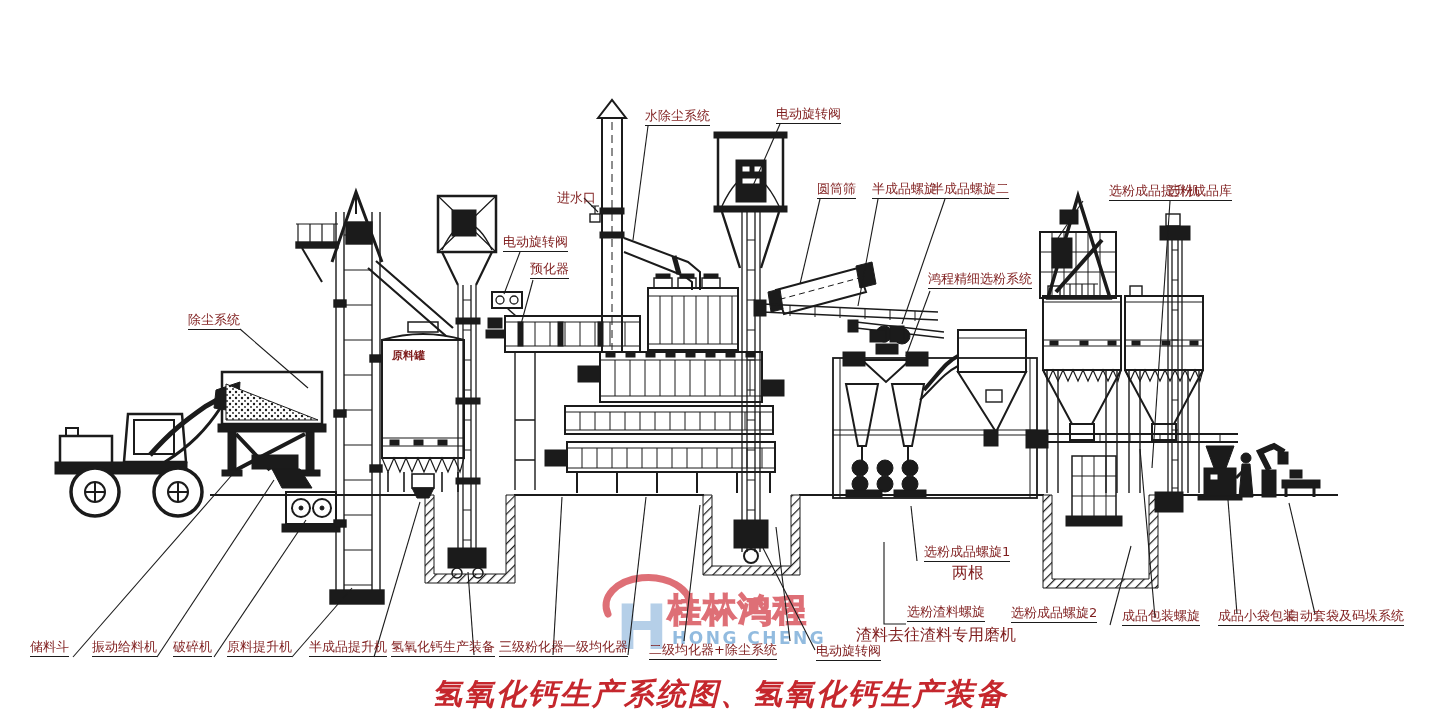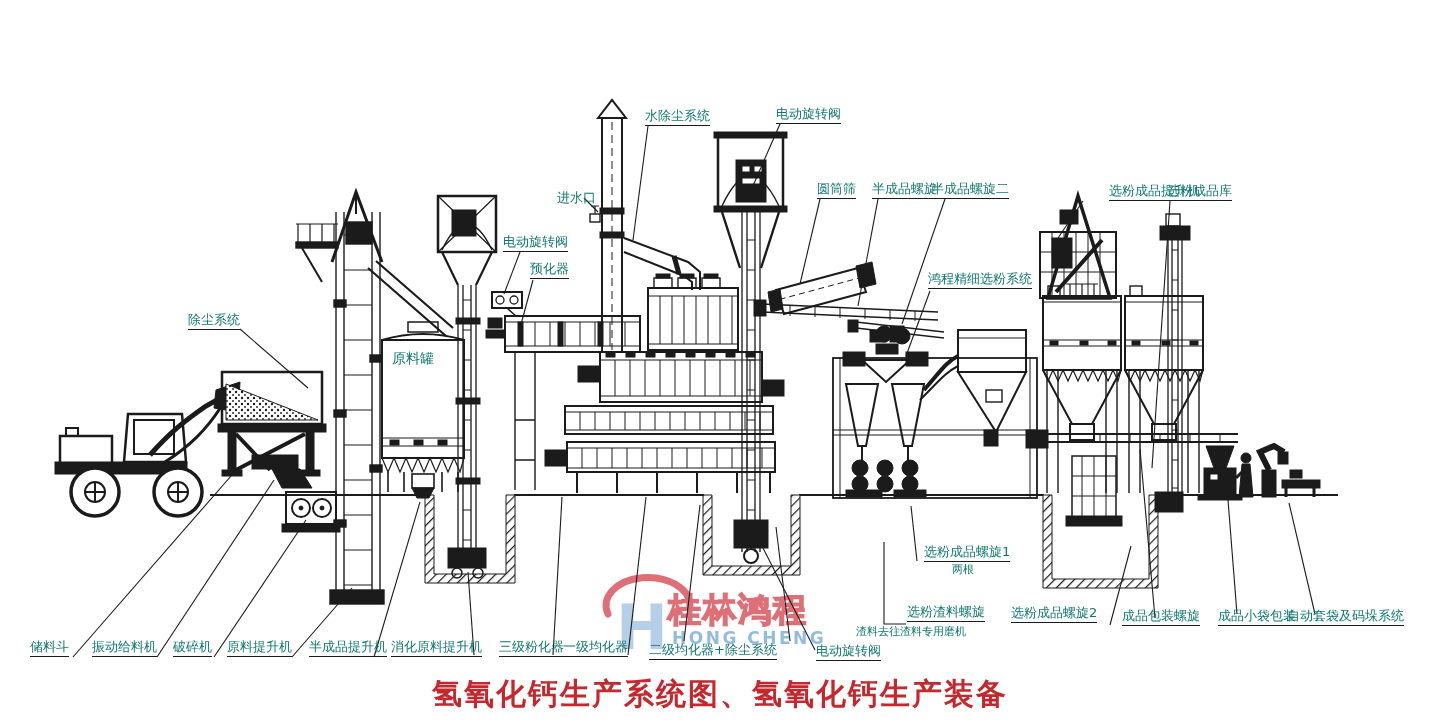--- a/index.html
+++ b/index.html
@@ -1,25 +1,25 @@
 <!DOCTYPE html>
 <html><head>
 <meta charset="utf-8">
 <style>
   html,body{margin:0;padding:0;background:#fff;}
   .stage{position:relative;width:1440px;height:726px;background:#fff;overflow:hidden;
          font-family:"DejaVu Sans","Liberation Sans",sans-serif;}
   svg{position:absolute;left:0;top:0;}
-  .lbl{position:absolute;font-size:13px;color:#0f766e;white-space:nowrap;line-height:1.15;}
+  .lbl{position:absolute;font-size:13px;color:#7f1d1d;white-space:nowrap;line-height:1.15;}
   .u{border-bottom:1.5px solid #1b1b1b;padding-bottom:1px;}
   .small{font-size:13px;}
-  .tank{font-size:14px;}
-  .note{font-size:11px;}
+  .tank{font-size:11px;font-weight:bold;}
+  .note{font-size:16px;}
   .title{position:absolute;left:0;top:674px;width:1440px;text-align:center;
-         color:#c5272d;font-size:30px;font-weight:bold;letter-spacing:2px;}
+         color:#c5272d;font-size:30px;font-weight:bold;letter-spacing:2px;font-style:italic;}
 </style>
 </head>
 <body>
 
 <div class="stage">
 
 <svg width="1440" height="726" viewBox="0 0 1440 726">
   <defs>
     <pattern id="hatch" width="7" height="7" patternUnits="userSpaceOnUse" patternTransform="rotate(45)">
       <rect width="7" height="7" fill="#fff"></rect>
@@ -353,21 +353,21 @@
     <path d="M1315,614 L1289,503"></path>
   </g>
 </svg>
 
 <div class="lbl u" style="left:188px;top:313px">除尘系统</div>
 <div class="lbl u" style="left:30px;top:640px">储料斗</div>
 <div class="lbl u" style="left:92px;top:640px">振动给料机</div>
 <div class="lbl u" style="left:173px;top:640px">破碎机</div>
 <div class="lbl u" style="left:227px;top:640px">原料提升机</div>
 <div class="lbl u" style="left:309px;top:640px">半成品提升机</div>
-<div class="lbl u" style="left:391px;top:640px">消化原料提升机</div>
+<div class="lbl u" style="left:391px;top:640px">氢氧化钙生产装备</div>
 <div class="lbl u" style="left:499px;top:640px">三级粉化器</div>
 <div class="lbl u" style="left:563px;top:640px">一级均化器</div>
 <div class="lbl u" style="left:649px;top:643px">二级均化器+除尘系统</div>
 <div class="lbl u" style="left:816px;top:644px">电动旋转阀</div>
 <div class="lbl u" style="left:503px;top:235px">电动旋转阀</div>
 <div class="lbl u" style="left:530px;top:262px">预化器</div>
 <div class="lbl small" style="left:557px;top:191px">进水口</div>
 <div class="lbl u" style="left:645px;top:109px">水除尘系统</div>
 <div class="lbl u" style="left:776px;top:107px">电动旋转阀</div>
 <div class="lbl u" style="left:817px;top:182px">圆筒筛</div>

